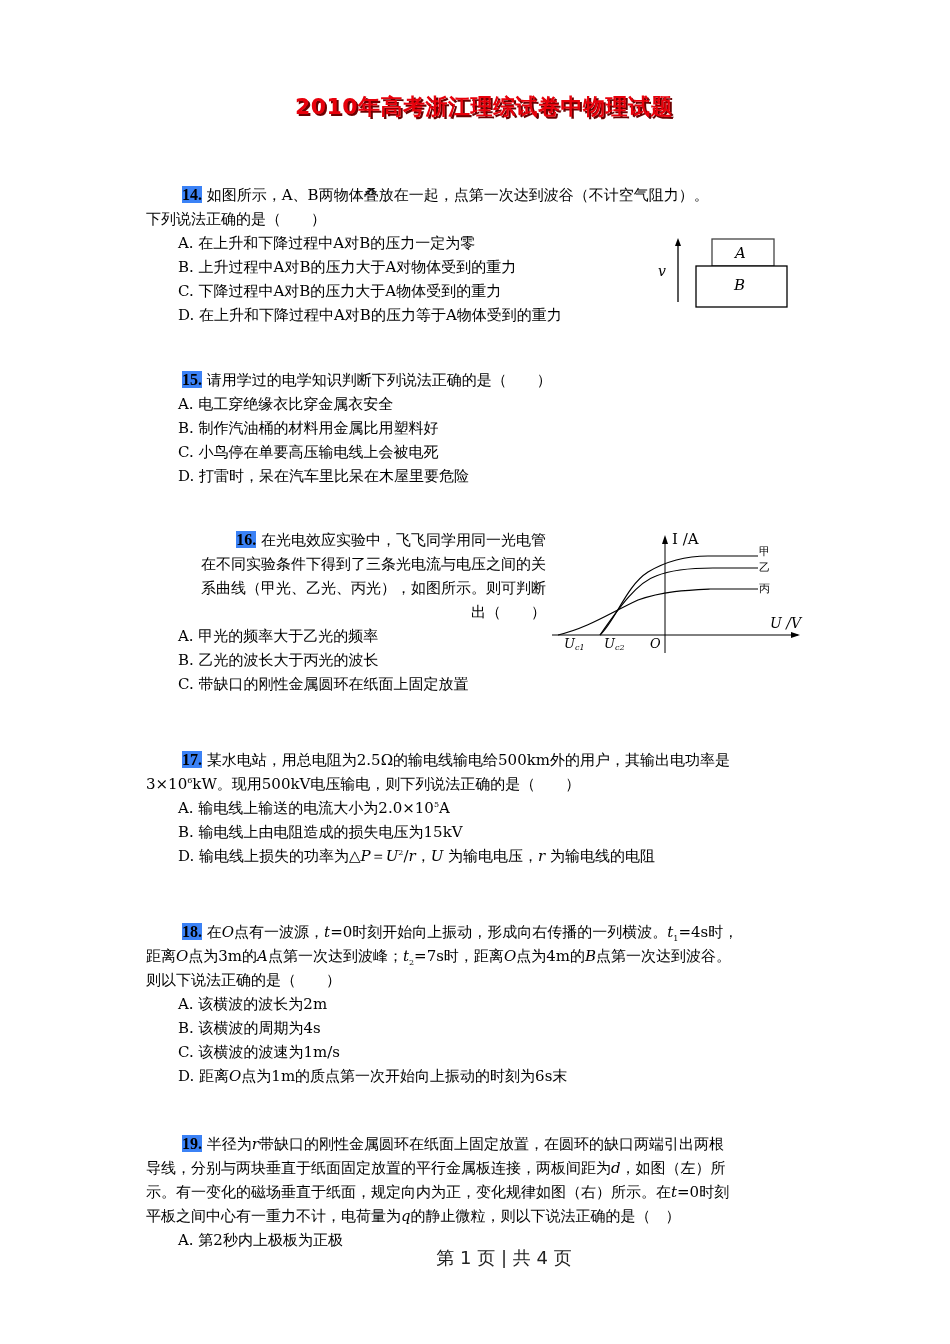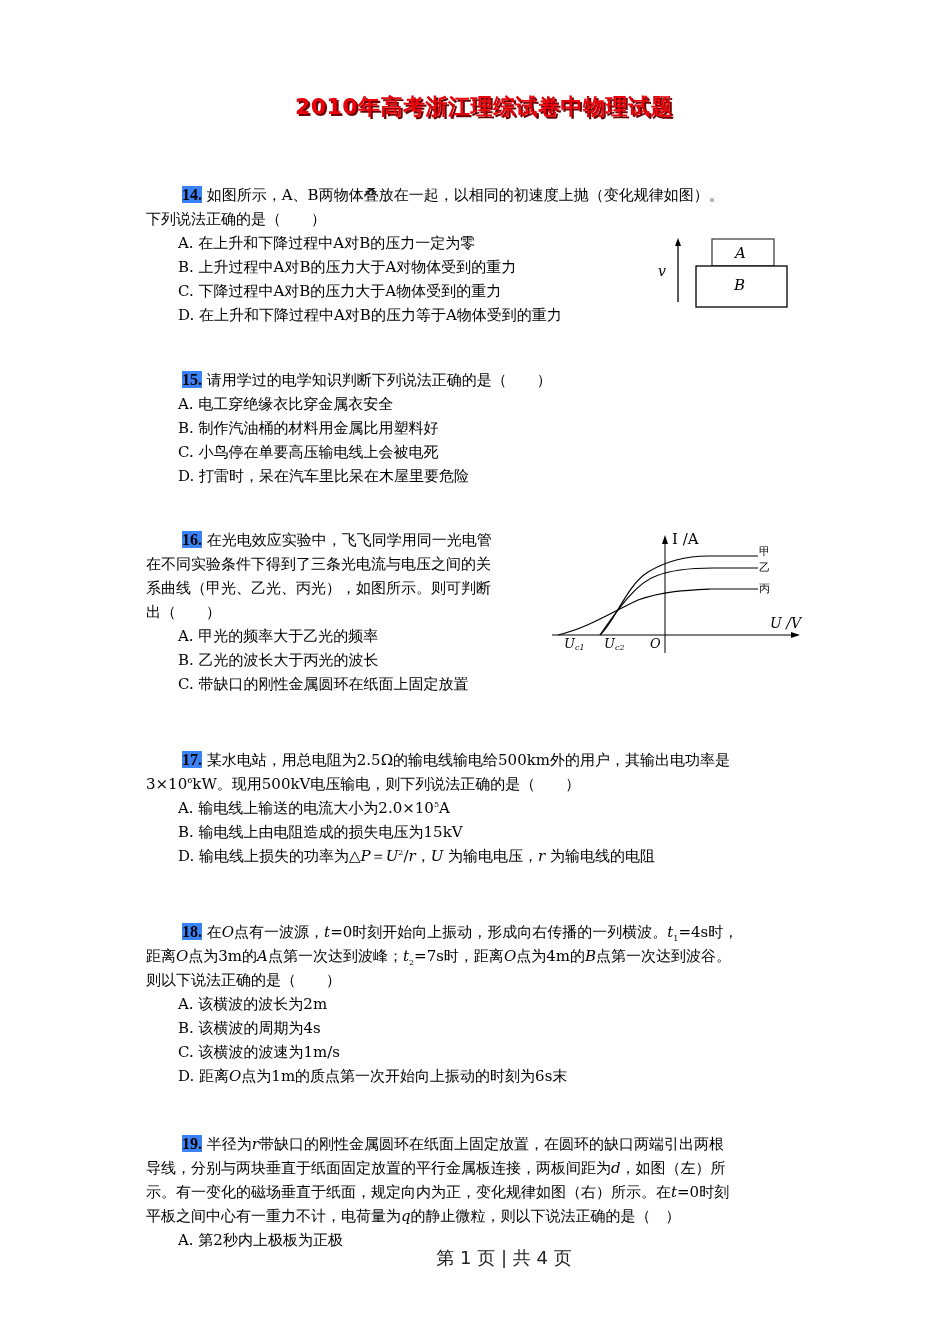--- a/index.html
+++ b/index.html
@@ -18,21 +18,21 @@
     .footer { position: absolute; top: 1246px; left: 5px; width: 950px; text-align: center;
               font-size: 18px; color: #222; font-family: "DejaVu Sans", sans-serif; padding-left: 24px; }
     .fig { position: absolute; }
   </style>
 </head>
 <body>
 
 <div class="title">2010年高考浙江理综试卷中物理试题</div>
 
 <div class="q" style="top:183px;">
-  <p class="stem"><span class="num">14.</span> <span>如图所示，A、B两物体叠放在一起，以相同的初速度上抛（变化规律如图）。</span></p>
+  <p class="stem"><span class="num">14.</span> <span>如图所示，A、B两物体叠放在一起，点第一次达到波谷（不计空气阻力）。</span></p>
   <p>下列说法正确的是（　　）</p>
   <p class="opt">A. 在上升和下降过程中A对B的压力一定为零</p>
   <p class="opt">B. 上升过程中A对B的压力大于A对物体受到的重力</p>
   <p class="opt">C. 下降过程中A对B的压力大于A物体受到的重力</p>
   <p class="opt">D. 在上升和下降过程中A对B的压力等于A物体受到的重力</p>
 </div>
 <svg class="fig" style="left:650px; top:232px;" width="150" height="80">
   <line x1="28" y1="70" x2="28" y2="12" stroke="#000" stroke-width="1.3"></line>
   <polygon points="28,6 25,14 31,14" fill="#000"></polygon>
   <rect x="62" y="7" width="62" height="27" fill="#fff" stroke="#444" stroke-width="1.3"></rect>
@@ -43,21 +43,21 @@
 </svg>
 
 <div class="q" style="top:368px;">
   <p class="stem"><span class="num">15.</span> <span>请用学过的电学知识判断下列说法正确的是（　　）</span></p>
   <p class="opt">A. 电工穿绝缘衣比穿金属衣安全</p>
   <p class="opt">B. 制作汽油桶的材料用金属比用塑料好</p>
   <p class="opt">C. 小鸟停在单要高压输电线上会被电死</p>
   <p class="opt">D. 打雷时，呆在汽车里比呆在木屋里要危险</p>
 </div>
 
-<div class="q" style="top:528px; width:400px;">
+<div class="q" style="top:528px; width:400px;text-align:right;">
   <p class="stem"><span class="num">16.</span> <span>在光电效应实验中，飞飞同学用同一光电管</span></p>
   <p>在不同实验条件下得到了三条光电流与电压之间的关</p>
   <p>系曲线（甲光、乙光、丙光），如图所示。则可判断</p>
   <p>出（　　）</p>
 </div>
 <div class="q" style="top:624px;">
   <p class="opt">A. 甲光的频率大于乙光的频率</p>
   <p class="opt">B. 乙光的波长大于丙光的波长</p>
   <p class="opt">C. 带缺口的刚性金属圆环在纸面上固定放置</p>
 </div>

